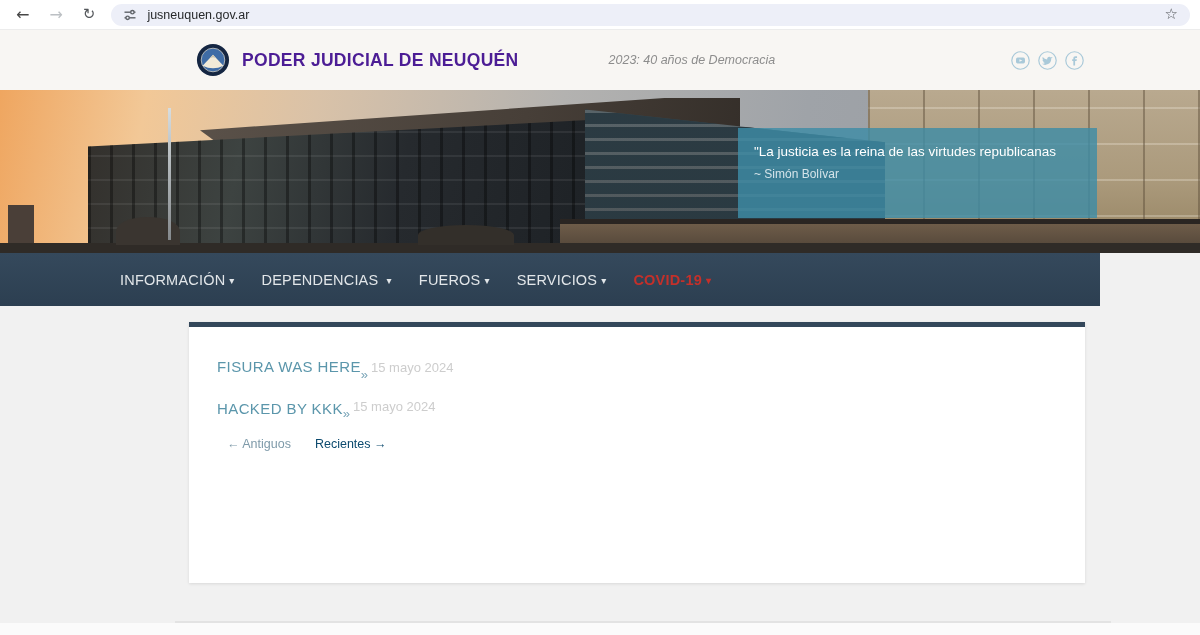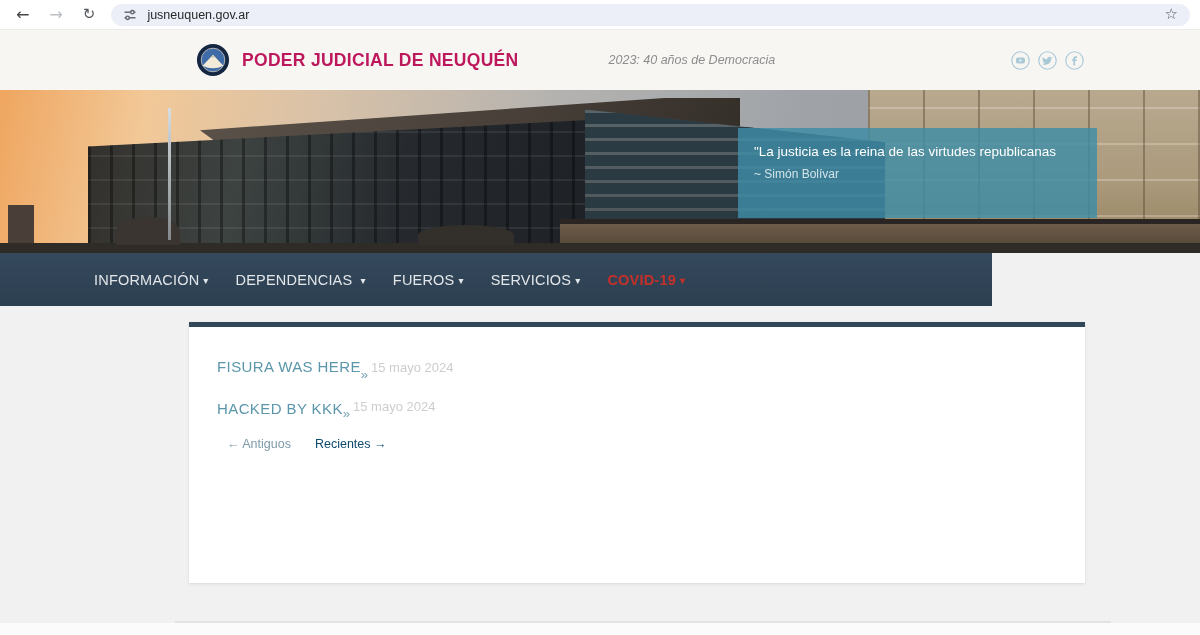--- a/index.html
+++ b/index.html
@@ -16,21 +16,21 @@
   .omnibox { flex:1; height:22px; margin:0 10px 0 16px; background:#edeff8; border-radius:11px;
              display:flex; align-items:center; padding:0 12px; }
   .tune-icon { width:14px; height:14px; flex:0 0 auto; }
   .url-text { margin-left:10px; font-size:12.5px; color:#27292b; }
   .ico-star { margin-left:auto; color:#55585c; font-size:15px; }
 
   
   .site-header { position:absolute; top:30px; left:0; width:1200px; height:60px; background:#f8f6f3;
                  display:flex; align-items:center; z-index:20; }
   .logo { margin-left:196px; width:34px; height:34px; flex:0 0 auto; cursor:pointer; }
-  .site-title { margin-left:12px; font-size:17.5px; font-weight:600; color:#be185d; letter-spacing:0.3px; cursor:pointer; }
+  .site-title { margin-left:12px; font-size:17.5px; font-weight:600; color:#4c1d95; letter-spacing:0.3px; cursor:pointer; }
   .tagline { margin-left:90px; font-size:12.5px; font-style:italic; color:#8d8d8d; }
   .social { margin-left:auto; margin-right:116px; display:flex; gap:8px; }
   .social svg { width:19px; height:19px; display:block; cursor:pointer; }
 
   
   .hero { position:absolute; top:90px; left:0; width:1200px; height:163px; overflow:hidden;
           background:linear-gradient(100deg,#efa660 0%,#f2c897 12%,#d9c2a8 26%,#b3b2b0 46%,#9fa3a8 66%,#96999f 100%); }
   .facade { position:absolute; left:868px; top:0; width:332px; height:163px;
             background:repeating-linear-gradient(90deg, rgba(90,75,55,0.45) 0 2px, transparent 2px 55px),
                        repeating-linear-gradient(0deg, rgba(255,250,240,0.25) 0 2px, transparent 2px 36px),
@@ -55,23 +55,23 @@
   .sil-tree2 { position:absolute; left:418px; bottom:8px; width:96px; height:20px; background:#332f2a; border-radius:50% 50% 0 0; }
   .flag-pole { position:absolute; left:168px; top:18px; width:3px; height:132px;
                background:linear-gradient(#d6dde0,#85898c); }
 
   .quote-box { position:absolute; left:738px; top:38px; width:359px; height:90px;
                background:rgba(62,140,166,0.82); padding:13px 16px 0; }
   .quote-line { color:#ffffff; font-size:13.5px; line-height:21px; white-space:nowrap; }
   .quote-attr { margin-top:5px; color:rgba(240,246,248,0.85); font-size:12px; }
 
   
-  .mainnav { position:absolute; top:253px; left:0; width:992px; height:53px;
+  .mainnav { position:absolute; top:253px; left:0; width:1100px; height:53px;
              background:linear-gradient(180deg,#35495c,#2c3f51);
-             display:flex; align-items:center; padding-left:94px; gap:27px; z-index:20; }
+             display:flex; align-items:center; padding-left:120px; gap:27px; z-index:20; }
   .nav-item { color:#e2e6e9; font-size:14.5px; letter-spacing:0.2px; cursor:pointer; white-space:nowrap; }
   .nav-item .caret { font-size:10px; margin-left:4px; vertical-align:1px; }
   .nav-item.covid { color:#c4302a; font-weight:bold; }
 
   
   .card { position:absolute; left:189px; top:322px; width:896px; height:261px; background:#ffffff;
           border-top:5px solid #33475a; box-shadow:0 1px 3px rgba(0,0,0,0.10);
           padding:16px 28px 0; }
   .post-title { display:inline-block; margin-top:8px; color:#5b96ab; font-size:15px; letter-spacing:0.4px; cursor:pointer; }
   .post-title.second { margin-top:14px; }

